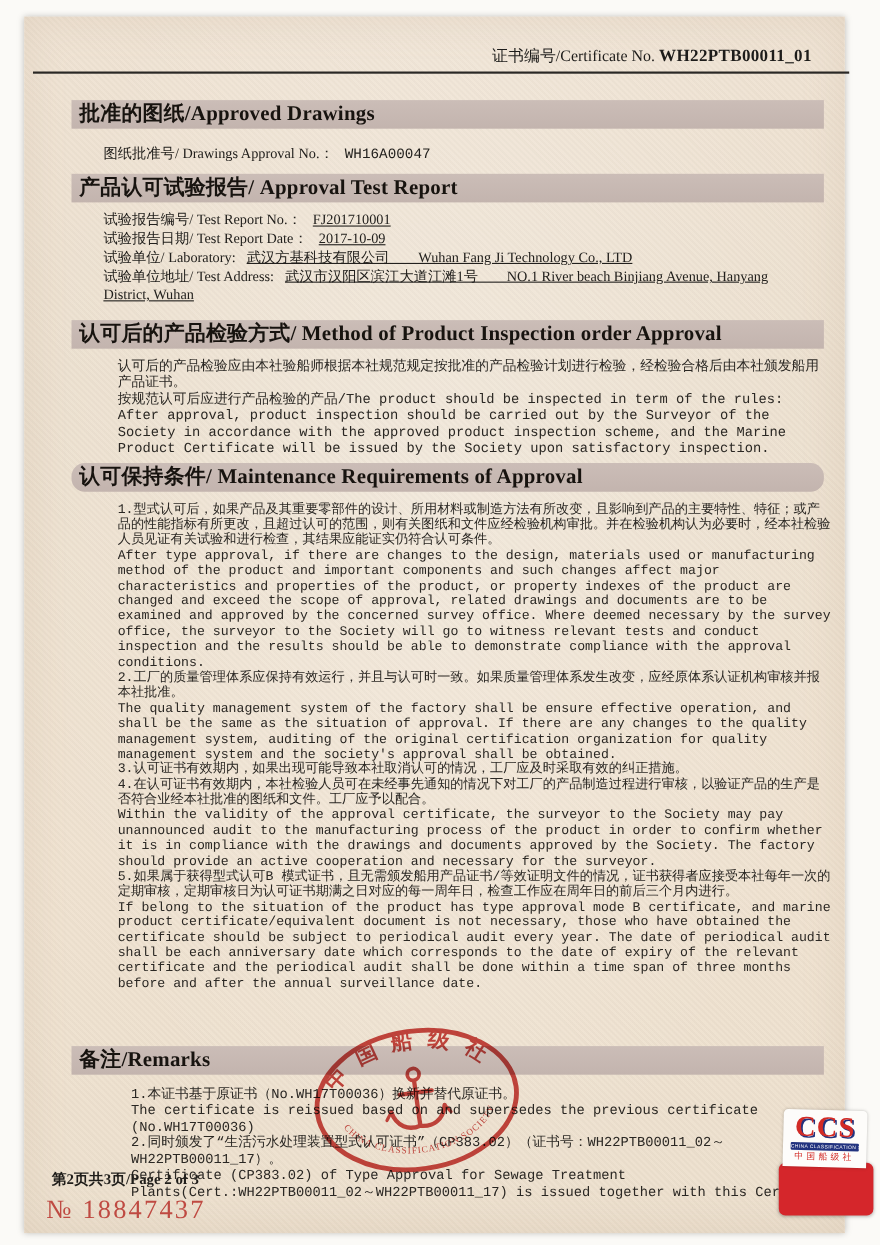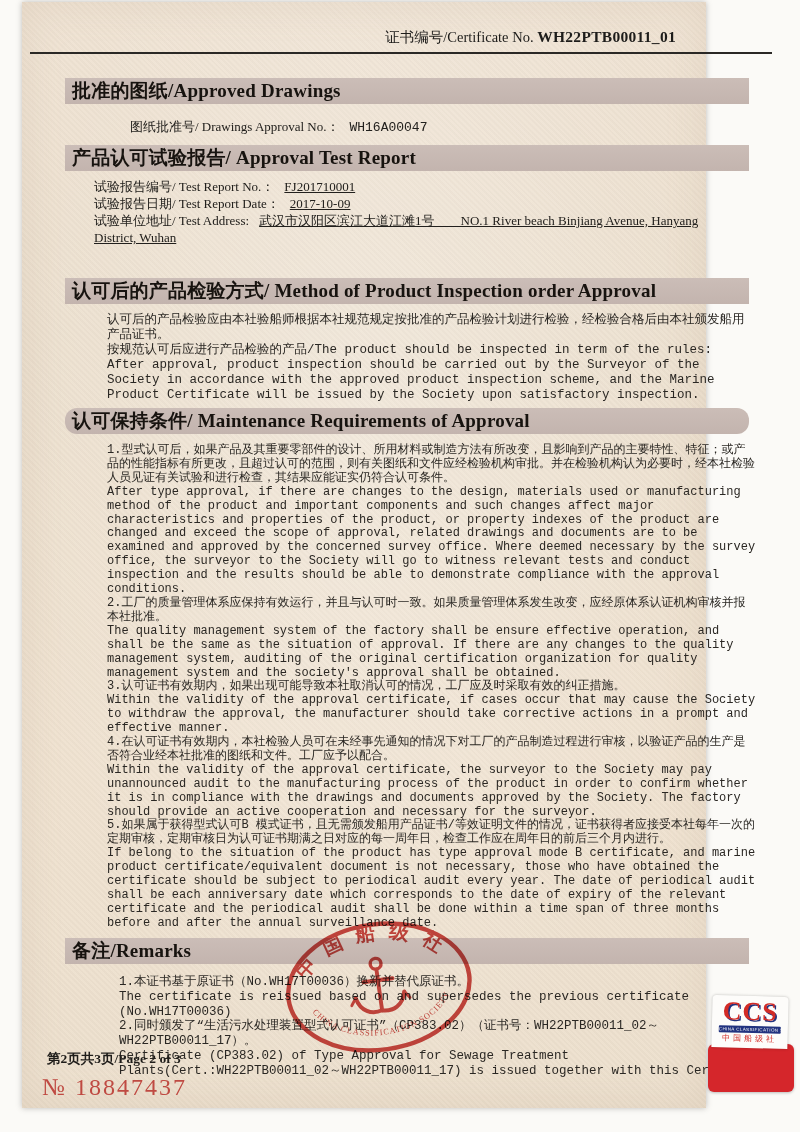--- a/index.html
+++ b/index.html
@@ -3,21 +3,21 @@
 <meta charset="utf-8">
 <style>
   html,body{margin:0;padding:0;}
   body{
     width:800px;height:1132px;position:relative;
     background:#fbfaf7;
     font-family:"Liberation Serif","DejaVu Serif",serif;
     overflow:hidden;
   }
   .page{
-    position:absolute;left:22px;top:2px;width:684px;height:1106px;
+    position:absolute;left:22px;top:15px;width:746px;height:1106px;
     background:
       radial-gradient(ellipse at 50% 40%, rgba(255,255,255,.25), rgba(0,0,0,0) 70%),
       repeating-linear-gradient(45deg, rgba(255,255,255,.05) 0 2px, rgba(0,0,0,.015) 2px 4px),
       linear-gradient(180deg,#efe3d3 0%, #ece0cf 30%, #efe2d0 70%, #ecdfcd 100%);
     box-shadow:0 0 6px rgba(0,0,0,.25), inset 0 0 40px rgba(180,150,120,.18);
   }
   .cert-line{
     position:absolute;top:26px;right:30px;
     font-size:14.5px;color:#1d1c1a;white-space:nowrap;
   }
@@ -25,21 +25,21 @@
   .top-rule{
     position:absolute;top:50px;left:8px;width:742px;height:2px;background:#2a2825;
   }
   .bar{
     position:absolute;left:43px;width:684px;height:26px;
     background:linear-gradient(180deg,#cbbdb7,#c3b4ae);
     color:#17130f;font-weight:bold;font-size:19px;
     line-height:26px;padding-left:7px;box-sizing:border-box;
     letter-spacing:.2px;white-space:nowrap;
   }
-  .kvline{position:absolute;font-size:13px;color:#22201d;margin-left:36px;}
+  .kvline{position:absolute;font-size:13px;color:#22201d;}
   .kvline .val{padding-left:10px;}
   .report-block{position:absolute;left:72px;top:176px;width:645px;font-size:13px;color:#22201d;}
   .report-row{line-height:17px;}
   .report-row .val{padding-left:10px;text-decoration:underline;}
   .mono{
     font-family:"Liberation Mono","DejaVu Sans Mono",monospace;
   }
   .para-block{position:absolute;color:#2a2723;}
   .para-block p{margin:0;font-family:"Liberation Mono","DejaVu Sans Mono",monospace;}
   #inspection-paras{left:85px;top:311px;width:648px;font-size:12.5px;line-height:15px;}
@@ -104,39 +104,41 @@
 
   <div class="bar" style="top:143px;">产品认可试验报告/ Approval Test Report</div>
   <div class="report-block">
     <div class="report-row">
       <span>试验报告编号/ Test Report No.：</span><span class="val">FJ201710001</span>
     </div>
     <div class="report-row">
       <span>试验报告日期/ Test Report Date：</span><span class="val">2017-10-09</span>
     </div>
     <div class="report-row">
+      <span>试验单位/ Laboratory:</span><span class="val">武汉方基科技有限公司　　Wuhan Fang Ji Technology Co., LTD</span>
+    </div>
+    <div class="report-row">
       <span>试验单位地址/ Test Address:</span><span class="val">武汉市汉阳区滨江大道江滩1号　　NO.1 River beach Binjiang Avenue, Hanyang District, Wuhan</span>
     </div>
   </div>
 
   <div class="bar" style="top:276px;">认可后的产品检验方式/ Method of Product Inspection order Approval</div>
   <div class="para-block" id="inspection-paras">
     <p>认可后的产品检验应由本社验船师根据本社规范规定按批准的产品检验计划进行检验，经检验合格后由本社颁发船用产品证书。</p>
     <p>按规范认可后应进行产品检验的产品/The product should be inspected in term of the rules:</p>
     <p>After approval, product inspection should be carried out by the Surveyor of the Society in accordance with the approved product inspection scheme, and the Marine Product Certificate will be issued by the Society upon satisfactory inspection.</p>
   </div>
 
   <div class="bar" style="top:406px;border-radius:12px;">认可保持条件/ Maintenance Requirements of Approval</div>
   <div class="para-block" id="maintenance-paras">
     <p>1.型式认可后，如果产品及其重要零部件的设计、所用材料或制造方法有所改变，且影响到产品的主要特性、特征；或产品的性能指标有所更改，且超过认可的范围，则有关图纸和文件应经检验机构审批。并在检验机构认为必要时，经本社检验人员见证有关试验和进行检查，其结果应能证实仍符合认可条件。</p>
     <p>After type approval, if there are changes to the design, materials used or manufacturing method of the product and important components and such changes affect major characteristics and properties of the product, or property indexes of the product are changed and exceed the scope of approval, related drawings and documents are to be examined and approved by the concerned survey office. Where deemed necessary by the survey office, the surveyor to the Society will go to witness relevant tests and conduct inspection and the results should be able to demonstrate compliance with the approval conditions.</p>
     <p>2.工厂的质量管理体系应保持有效运行，并且与认可时一致。如果质量管理体系发生改变，应经原体系认证机构审核并报本社批准。</p>
     <p>The quality management system of the factory shall be ensure effective operation, and shall be the same as the situation of approval. If there are any changes to the quality management system, auditing of the original certification organization for quality management system and the society's approval shall be obtained.</p>
     <p>3.认可证书有效期内，如果出现可能导致本社取消认可的情况，工厂应及时采取有效的纠正措施。</p>
-    <p>Within the validity of the approval certificate, if cases occur that may cause the Society to withdraw the approval, the manufacturer should take corrective actions in a prompt and effective manner.</p>
     <p>4.在认可证书有效期内，本社检验人员可在未经事先通知的情况下对工厂的产品制造过程进行审核，以验证产品的生产是否符合业经本社批准的图纸和文件。工厂应予以配合。</p>
     <p>Within the validity of the approval certificate, the surveyor to the Society may pay unannounced audit to the manufacturing process of the product in order to confirm whether it is in compliance with the drawings and documents approved by the Society. The factory should provide an active cooperation and necessary for the surveyor.</p>
     <p>5.如果属于获得型式认可B 模式证书，且无需颁发船用产品证书/等效证明文件的情况，证书获得者应接受本社每年一次的定期审核，定期审核日为认可证书期满之日对应的每一周年日，检查工作应在周年日的前后三个月内进行。</p>
     <p>If belong to the situation of the product has type approval mode B certificate, and marine product certificate/equivalent document is not necessary, those who have obtained the certificate should be subject to periodical audit every year. The date of periodical audit shall be each anniversary date which corresponds to the date of expiry of the relevant certificate and the periodical audit shall be done within a time span of three months before and after the annual surveillance date.</p>
   </div>
 
   <div class="bar" style="top:936px;">备注/Remarks</div>
   <div class="para-block" id="remarks-paras">
     <p>1.本证书基于原证书（No.WH17T00036）换新并替代原证书。</p>
     <p>The certificate is reissued based on and supersedes the previous certificate (No.WH17T00036)</p>

